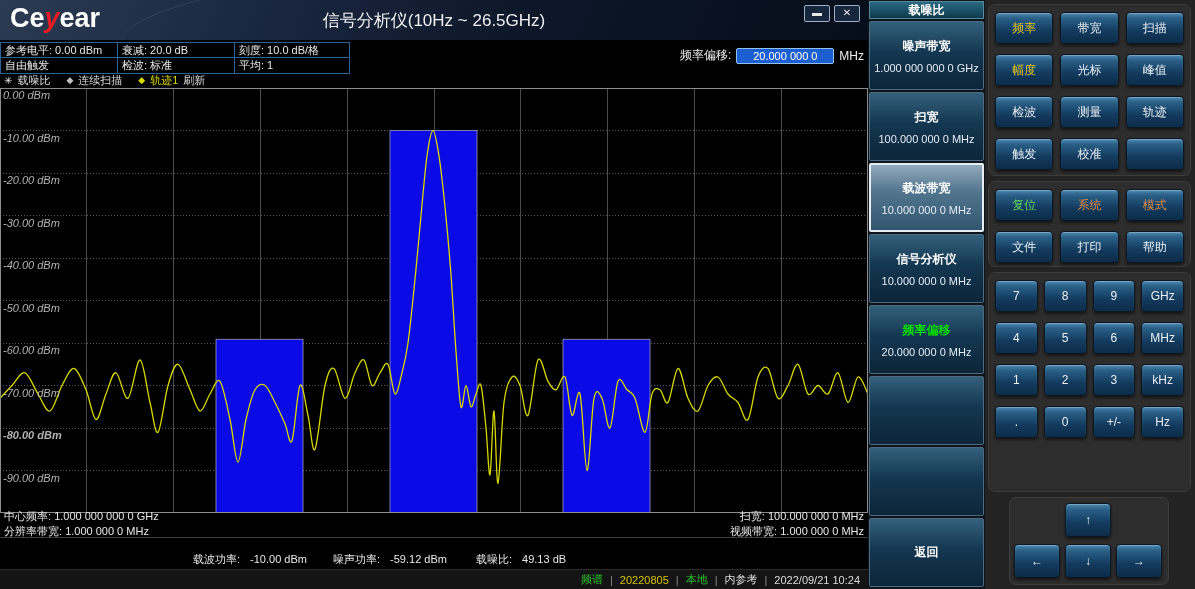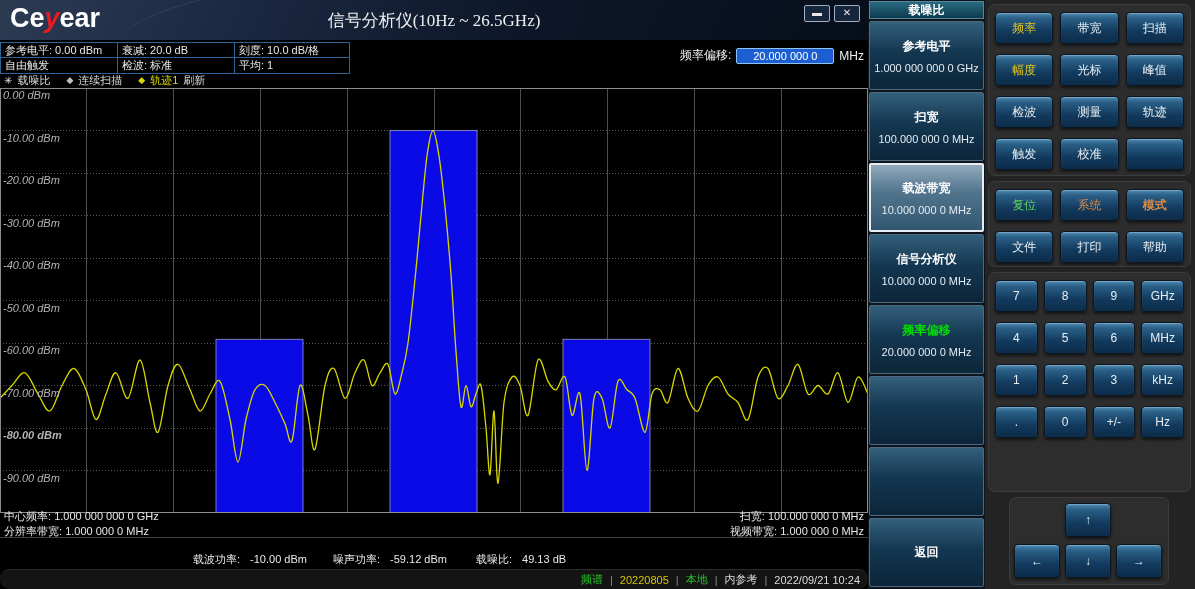--- a/index.html
+++ b/index.html
@@ -11,21 +11,21 @@
   .main { position:absolute; left:0; top:0; width:868px; height:589px; background:#000; }
 
   .titlebar { position:absolute; left:0; top:0; width:868px; height:40px;
       background:linear-gradient(115deg,#2c3a52 0%,#1a2740 30%,#0d1729 60%,#070e1b 100%); }
   .titlebar::after { content:""; position:absolute; left:120px; top:-30px; width:500px; height:90px;
       border-radius:50%; border-top:1px solid rgba(120,150,190,.25); transform:rotate(-6deg); }
   .logo { position:absolute; left:10px; top:3px; font-size:27px; font-weight:bold; color:#fff;
       letter-spacing:0; font-family:"Liberation Sans",sans-serif; }
   .logo .accent { color:#e51c23; font-style:italic; }
   .win-title { position:absolute; left:150px; right:150px; top:9px; text-align:center;
-      color:#eeeeee; font-size:17px;font-family:Liberation Serif, serif; }
+      color:#eeeeee; font-size:17px; }
   .winbtns { position:absolute; right:8px; top:5px; display:flex; gap:4px; }
   .winbtn { width:26px; height:17px; background:#16263d; border:1px solid #9fb0c4; border-radius:2px;
       color:#e8e8e8; font-size:10px; line-height:14px; text-align:center; cursor:default; }
 
   .param-table { position:absolute; left:0; top:42px; width:350px; height:32px;
       border:1px solid #2a6496; display:grid; grid-template-columns:117px 117px 114px;
       grid-template-rows:15px 15px; background:#000; }
   .param-cell { border-right:1px solid #2a6496; border-bottom:1px solid #2a6496;
       color:#e8e8e8; font-size:11px; line-height:14px; padding-left:4px; white-space:nowrap; overflow:hidden; }
   .param-cell:nth-child(3n) { border-right:none; }
@@ -48,21 +48,21 @@
 
   
   .freqinfo { position:absolute; left:0; top:506px; width:868px; height:32px;
       border-bottom:1px solid #3f3f3f; font-size:11px; color:#e8e8e8; }
   .fi { position:absolute; white-space:nowrap; }
   .measure { position:absolute; left:0; top:547px; width:868px; height:31px; font-size:11px; color:#e8e8e8; }
   .mpair { position:absolute; top:5px; white-space:nowrap; }
   .mpair .mval { margin-left:10px; }
   .statusbar { position:absolute; left:0; top:569px; width:868px; height:20px; background:#141414;
       border-top:1px solid #2c2c2c; display:flex; justify-content:flex-end; align-items:center;
-      gap:7px; padding-right:8px; font-size:11px;border-radius:9px; }
+      gap:7px; padding-right:8px; font-size:11px; }
   .statusbar .sep { color:#8a8a8a; }
 
   
   .menu { position:absolute; left:868px; top:0; width:117px; height:589px; background:#0d141b; }
   .menu-header { position:absolute; left:1px; top:1px; width:115px; height:18px;
       background:linear-gradient(#2a6a80,#0d3a4e); border:1px solid #57869a;
       color:#fff; font-size:12px; font-weight:bold; text-align:center; line-height:16px; }
   .softkey { position:absolute; left:1px; width:115px; height:69px;
       background:linear-gradient(180deg,#33607b 0%,#143751 45%,#0c2539 100%);
       border:1px solid #4e6a80; border-radius:2px; color:#fff;
@@ -203,21 +203,21 @@
         <span class="seg" style="color: rgb(220, 220, 220);">内参考</span>
         <span class="sep">|</span>
         <span class="seg" style="color: rgb(220, 220, 220);">2022/09/21 10:24</span>
       </div>
 
   </div>
 
   <div class="menu" id="menu">
     <div class="menu-header">载噪比</div>
   <div class="softkey" style="top: 21px;">
-        <div class="sk-label">参考电平</div>
+        <div class="sk-label">噪声带宽</div>
         <div class="sk-value">1.000 000 000 0 GHz</div>
       </div>
       <div class="softkey" style="top: 92px;">
         <div class="sk-label">扫宽</div>
         <div class="sk-value">100.000 000 0 MHz</div>
       </div>
       <div class="softkey selected" style="top: 163px;">
         <div class="sk-label">载波带宽</div>
         <div class="sk-value">10.000 000 0 MHz</div>
       </div>
@@ -251,21 +251,21 @@
         <div class="key">检波</div>
         <div class="key">测量</div>
         <div class="key">轨迹</div>
         <div class="key">触发</div>
         <div class="key">校准</div>
         <div class="key"></div>
       </div>
     <div class="kgroup grid3" id="kg-sys" style="top:181px;height:86px;">
         <div class="key" style="color: rgb(98, 211, 95);">复位</div>
         <div class="key" style="color: rgb(221, 138, 69);">系统</div>
-        <div class="key" style="color: rgb(221, 138, 69); font-weight: bold;">模式</div>
+        <div class="key" style="color: rgb(221, 138, 69);">模式</div>
         <div class="key">文件</div>
         <div class="key">打印</div>
         <div class="key">帮助</div>
       </div>
     <div class="kgroup" id="kg-num" style="top:272px;height:220px;">
       <div class="grid4" id="num-grid">
           <div class="key">7</div>
           <div class="key">8</div>
           <div class="key">9</div>
           <div class="key">GHz</div>

